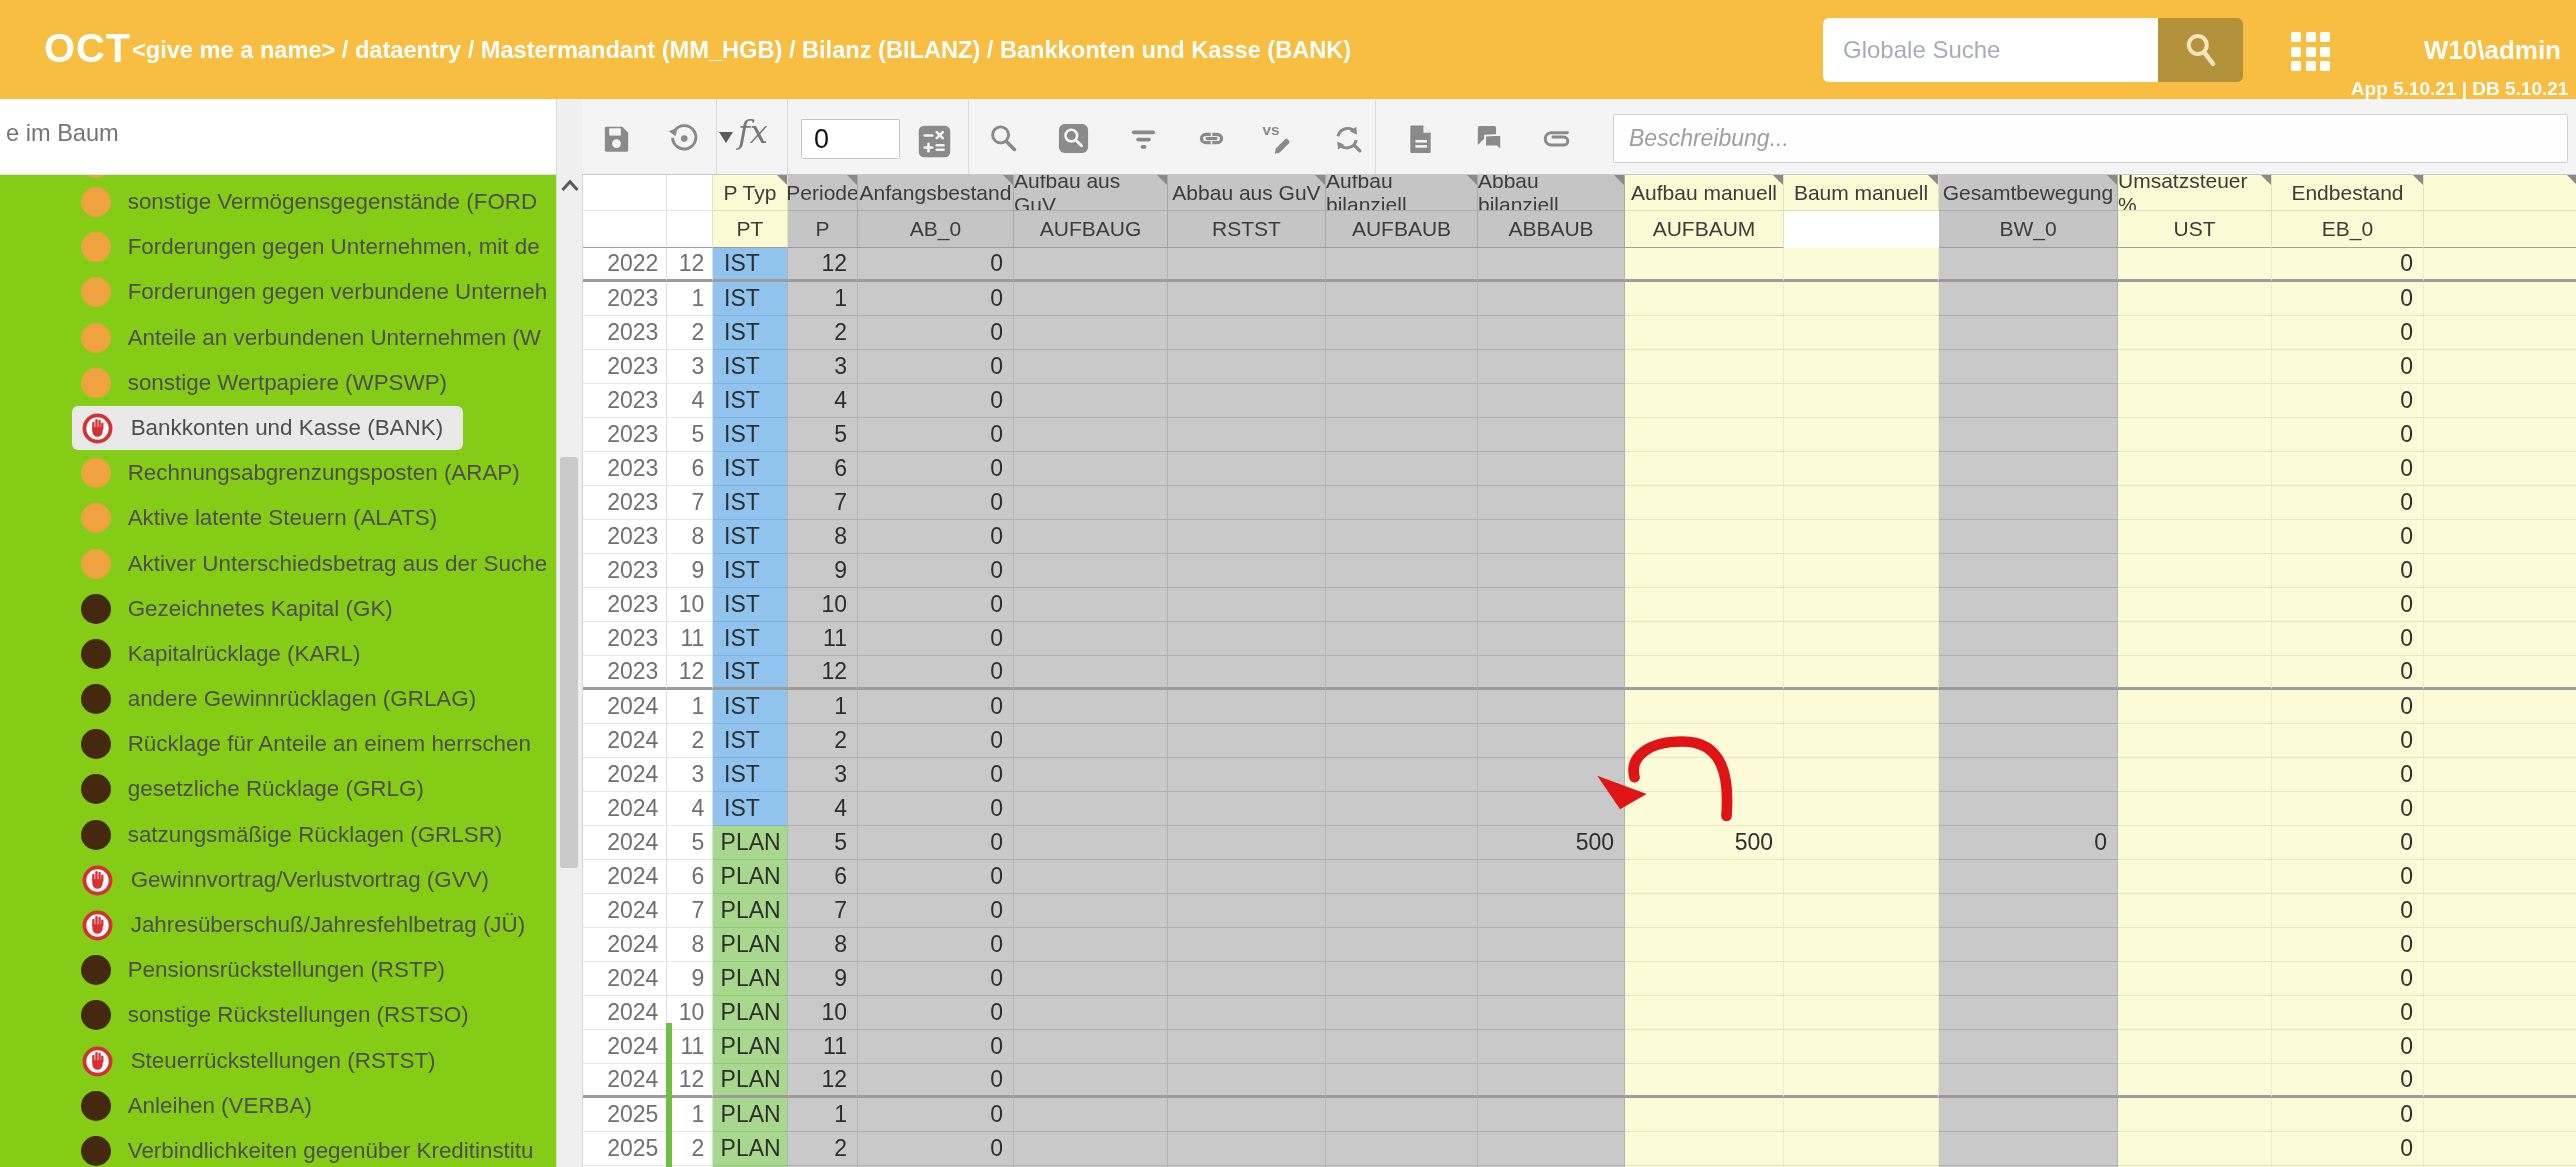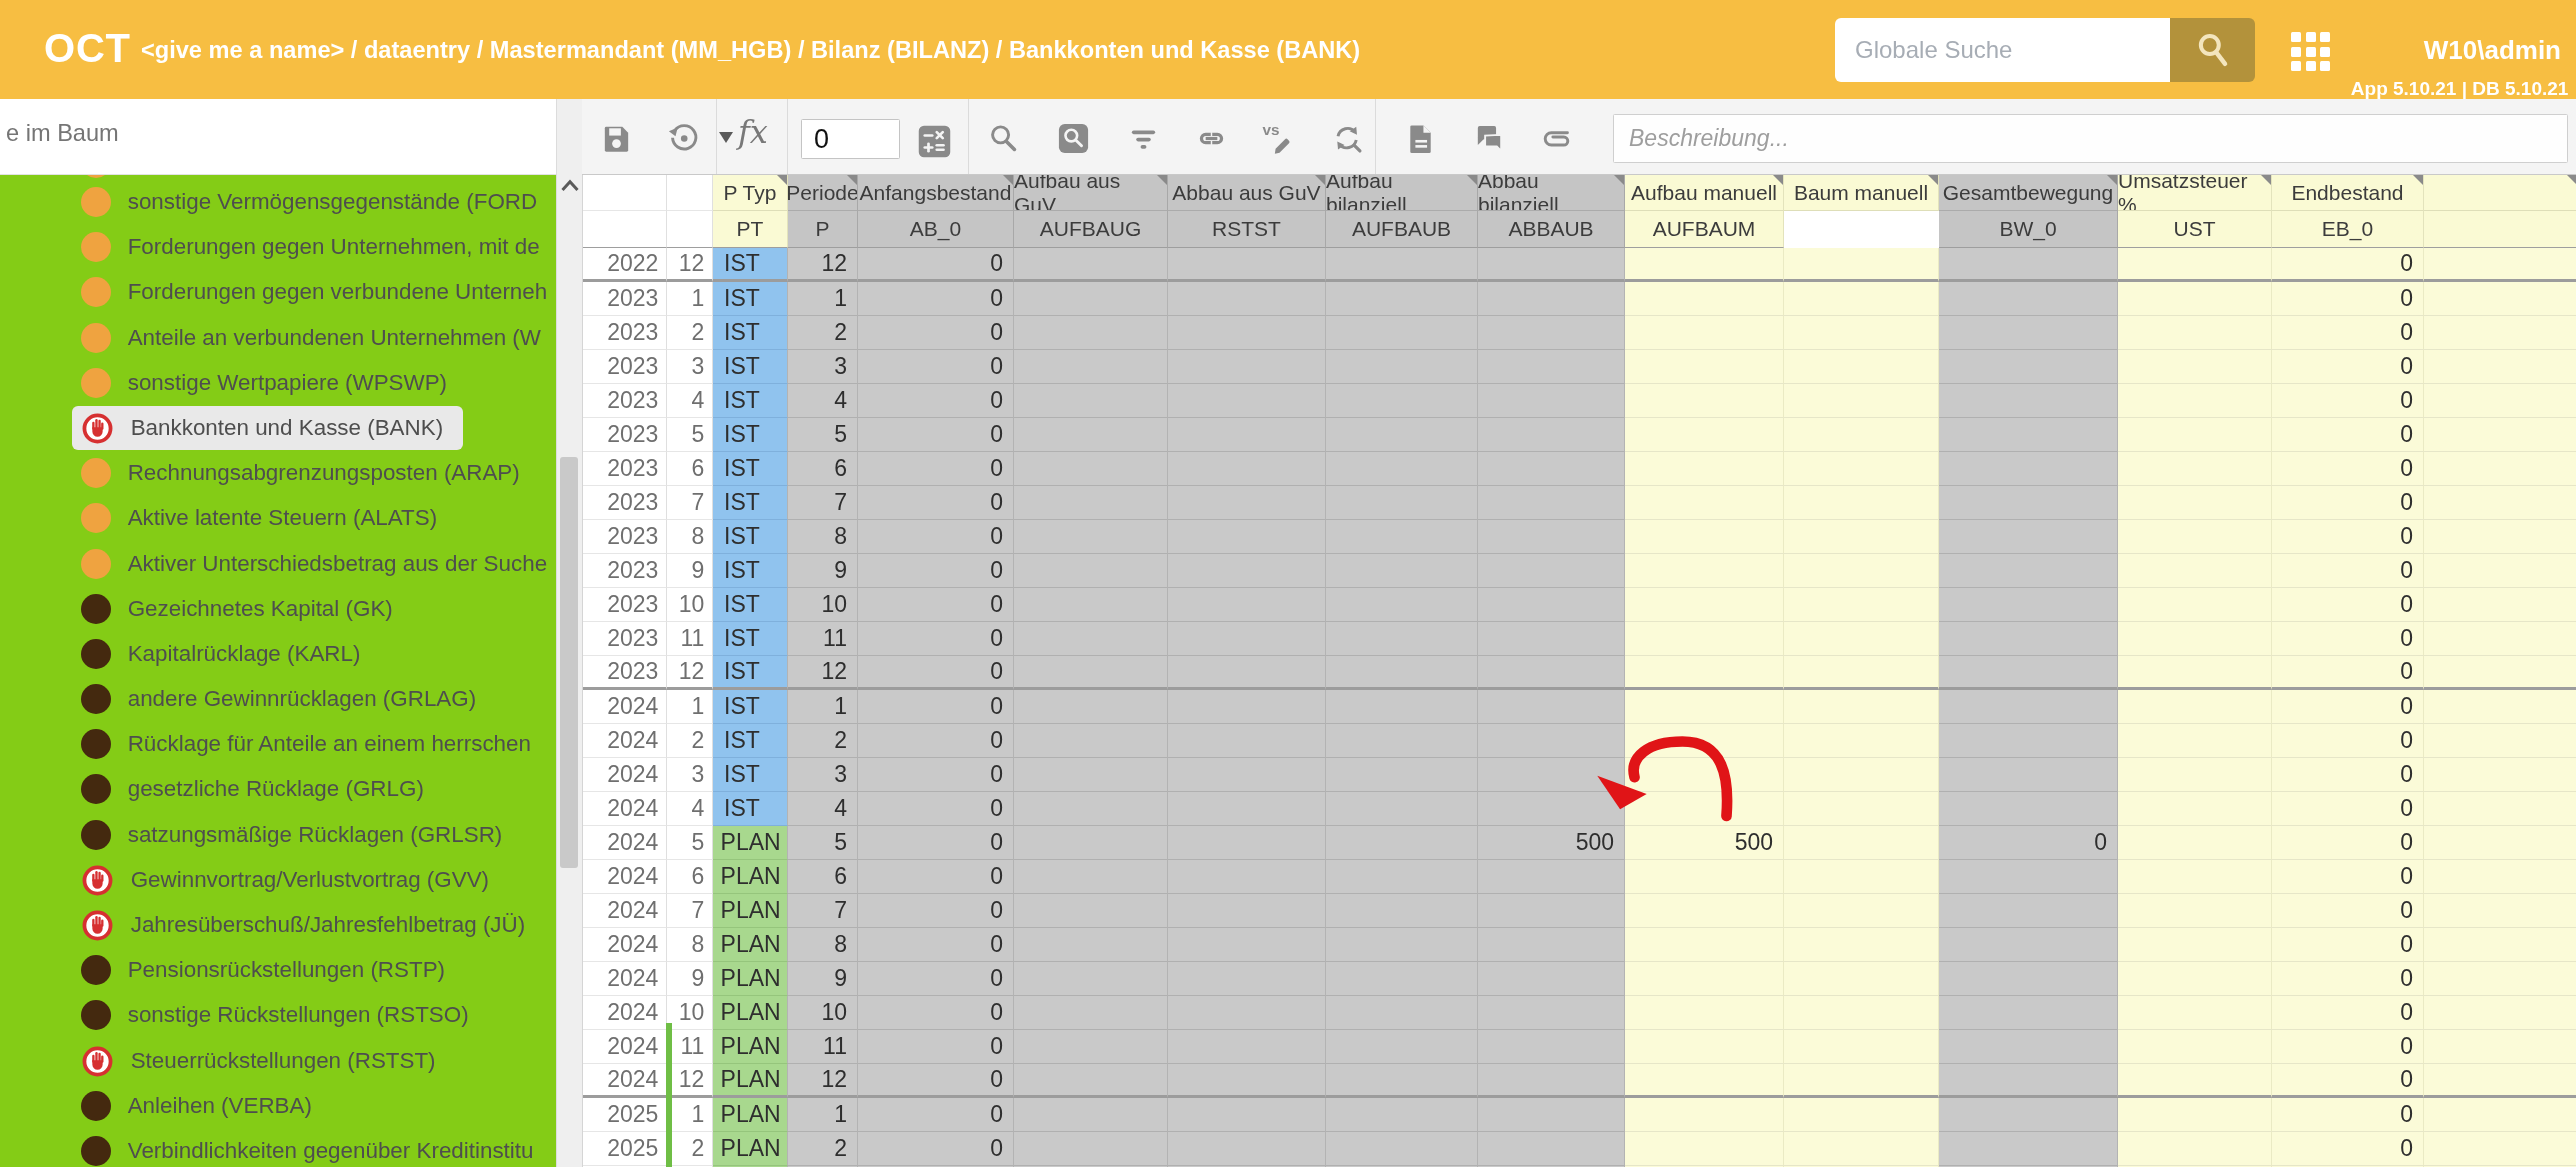--- a/index.html
+++ b/index.html
@@ -2,24 +2,24 @@
 <html style="font-size:12px"><head>
 <meta charset="utf-8">
 <style>
   html,body{margin:0;padding:0;background:#ffffff;overflow:hidden;}
   .stage{position:relative;width:2576px;height:1167px;overflow:hidden;
          font-family:"Liberation Sans",sans-serif;background:#fff;}
 
   
   .topbar{position:absolute;left:0;top:0;width:100%;height:99px;background:#F7BE42;}
   .logo{position:absolute;left:44px;top:26px;font-size:40px;font-weight:700;color:#fff;letter-spacing:0.8px;}
-  .breadcrumb{position:absolute;left:141px;top:37px;font-size:23.6px;font-weight:700;color:#fff;white-space:nowrap;}
+  .breadcrumb{position:absolute;left:132px;top:37px;font-size:23.6px;font-weight:700;color:#fff;white-space:nowrap;}
   .searchwrap{position:absolute;left:1823px;top:17.5px;height:64px;display:flex;}
   .searchinput{width:335px;height:64px;border:none;outline:none;border-radius:6px 0 0 6px;
-               font-size:24px;padding:0 0 0 20px;color:#555;font-family:"Liberation Sans",sans-serif;box-sizing:border-box;margin-left:12px;}
+               font-size:24px;padding:0 0 0 20px;color:#555;font-family:"Liberation Sans",sans-serif;box-sizing:border-box;}
   .searchinput::placeholder{color:#A7ADB5;}
   .searchbtn{width:85px;height:64px;background:#B3923B;border:none;border-radius:0 6px 6px 0;
              display:flex;align-items:center;justify-content:center;cursor:pointer;}
   .gridicon{position:absolute;left:2291px;top:32px;width:39px;height:39px;display:grid;
             grid-template-columns:repeat(3,10px);grid-template-rows:repeat(3,10px);gap:4.6px;}
   .gridicon span{background:#fff;border-radius:1.5px;}
   .userlabel{position:absolute;right:15px;top:35px;font-size:26px;font-weight:700;color:#fff;}
   .versions{position:absolute;right:7.6px;top:78px;font-size:19px;font-weight:700;color:#fff;}
 
   

